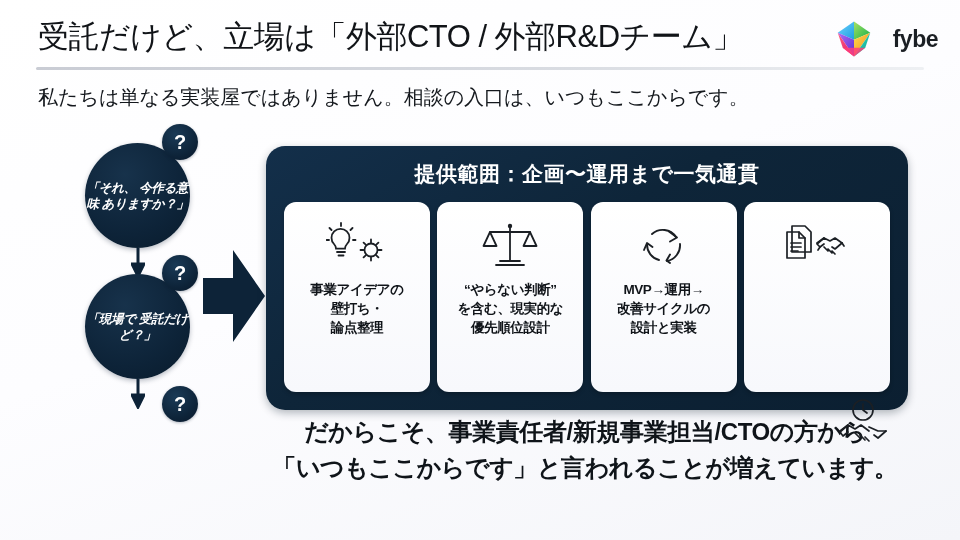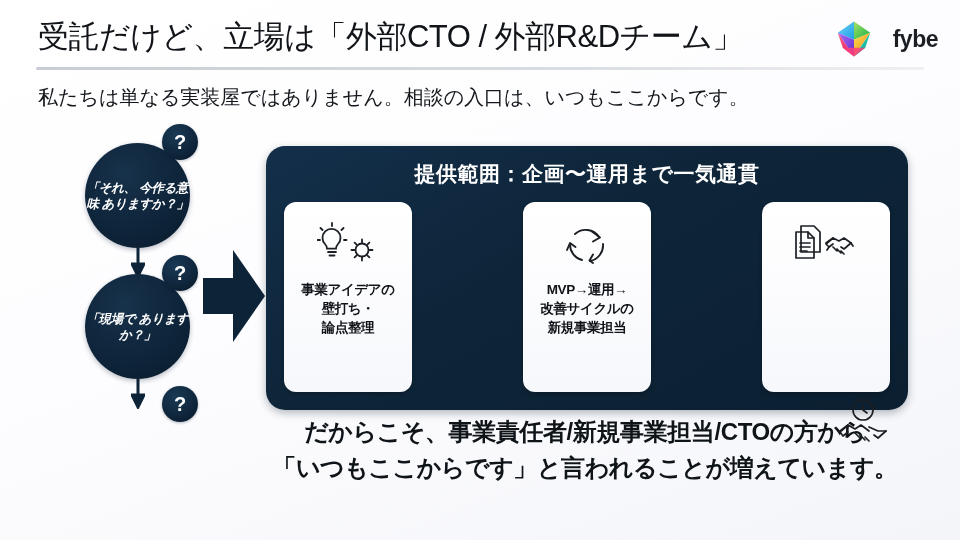--- a/index.html
+++ b/index.html
@@ -75,21 +75,21 @@
   .panel-title{
     position:absolute;left:0;right:0;top:14px;
     text-align:center;color:#ffffff;font-size:21px;font-weight:bold;
     letter-spacing:0.5px;
   }
   .cards{
     position:absolute;left:18px;right:18px;top:56px;height:190px;
     display:flex;justify-content:space-between;
   }
   .card{
-    width:128px;height:190px;border-radius:12px;
+    width:146px;height:190px;border-radius:12px;
     background:linear-gradient(180deg,#ffffff 0%,#f7f8fc 100%);
     box-shadow:0 2px 4px rgba(0,0,0,.22);
     display:flex;flex-direction:column;align-items:center;
     padding-top:16px;box-sizing:border-box;
   }
   .card-icon{height:54px;display:flex;align-items:center;justify-content:center;}
   .card-text{
     margin-top:8px;padding:0 6px;
     font-size:13.5px;font-weight:bold;color:#101419;
     text-align:center;line-height:1.42;letter-spacing:-0.4px;
@@ -158,21 +158,21 @@
   <div class="q-circle q1">「それ、
 今作る意味
 ありますか？」</div>
   <div class="q-badge b1">?</div>
 
   <svg class="v-arrow va1" viewBox="0 0 14 30">
     <path d="M7 0 L7 18 M7 28 L1 16 L13 16 Z" stroke="#0d2338" stroke-width="3" fill="#0d2338"></path>
   </svg>
 
   <div class="q-circle q2">「現場で
-ありますか？」</div>
+受託だけど？」</div>
   <div class="q-badge b2">?</div>
 
   <svg class="v-arrow va2" viewBox="0 0 14 30">
     <path d="M7 0 L7 18 M7 28 L1 16 L13 16 Z" stroke="#0d2338" stroke-width="3" fill="#0d2338"></path>
   </svg>
 
   <div class="q-badge b3">?</div>
 
   <svg class="big-arrow" viewBox="0 0 62 92">
     <polygon points="0,28 30,28 30,0 62,46 30,92 30,64 0,64" fill="#0d2338"></polygon>
@@ -195,37 +195,54 @@
                        M37.6 20.6l2.1 2.1 M50.3 33.3l2.1 2.1
                        M52.4 20.6l-2.1 2.1 M39.7 33.3l-2.1 2.1"></path>
             </g>
           </svg>
         </div>
         <div class="card-text">事業アイデアの
 壁打ち・
 論点整理</div>
       </div>
 
+      <div class="card card-2">
+        <div class="card-icon">
+          <svg width="56" height="46" viewBox="0 0 56 46">
+            <g fill="none" stroke="#1b1f24" stroke-width="1.8" stroke-linecap="round" stroke-linejoin="round">
+              <path d="M28 5v33"></path>
+              <circle cx="28" cy="4" r="2.2" fill="#1b1f24" stroke="none"></circle>
+              <path d="M8 10h40"></path>
+              <path d="M8 10 L1.5 24 h13z"></path>
+              <path d="M48 10 L41.5 24 h13z"></path>
+              <path d="M18 39h20 M14 43h28"></path>
+            </g>
+          </svg>
+        </div>
+        <div class="card-text">“やらない判断”
+を含む、現実的な
+優先順位設計</div>
+      </div>
 
       <div class="card card-3">
         <div class="card-icon">
           <svg width="50" height="46" viewBox="0 0 50 46">
             <g fill="none" stroke="#1b1f24" stroke-width="1.9" stroke-linecap="round" stroke-linejoin="round">
               <path d="M13 12 A16 16 0 0 1 37 15"></path>
               <path d="M30 9.5 L38 15.5 L31 19.5"></path>
               <path d="M41 22 A16 16 0 0 1 28 39"></path>
               <path d="M31 41 L27.5 38.5 L31 32.5"></path>
               <path d="M20 38 A16 16 0 0 1 8 22"></path>
               <path d="M5 28 L8 21 L13.5 25"></path>
             </g>
           </svg>
         </div>
         <div class="card-text">MVP→運用→
 改善サイクルの
-新規事業担当</div>
+設計と実装</div>
       </div>
 
       <div class="card card-4">
         <div class="card-icon">
           <svg width="66" height="44" viewBox="0 0 66 44">
             <g fill="none" stroke="#1b1f24" stroke-width="1.7" stroke-linecap="round" stroke-linejoin="round">
               <path d="M8 3h13l6 6v20H8z"></path>
               <path d="M3 9h12l6 6v20H3z"></path>
               <path d="M15 9v6h6"></path>
               <path d="M7 20h10 M7 24h10 M7 28h7"></path>

